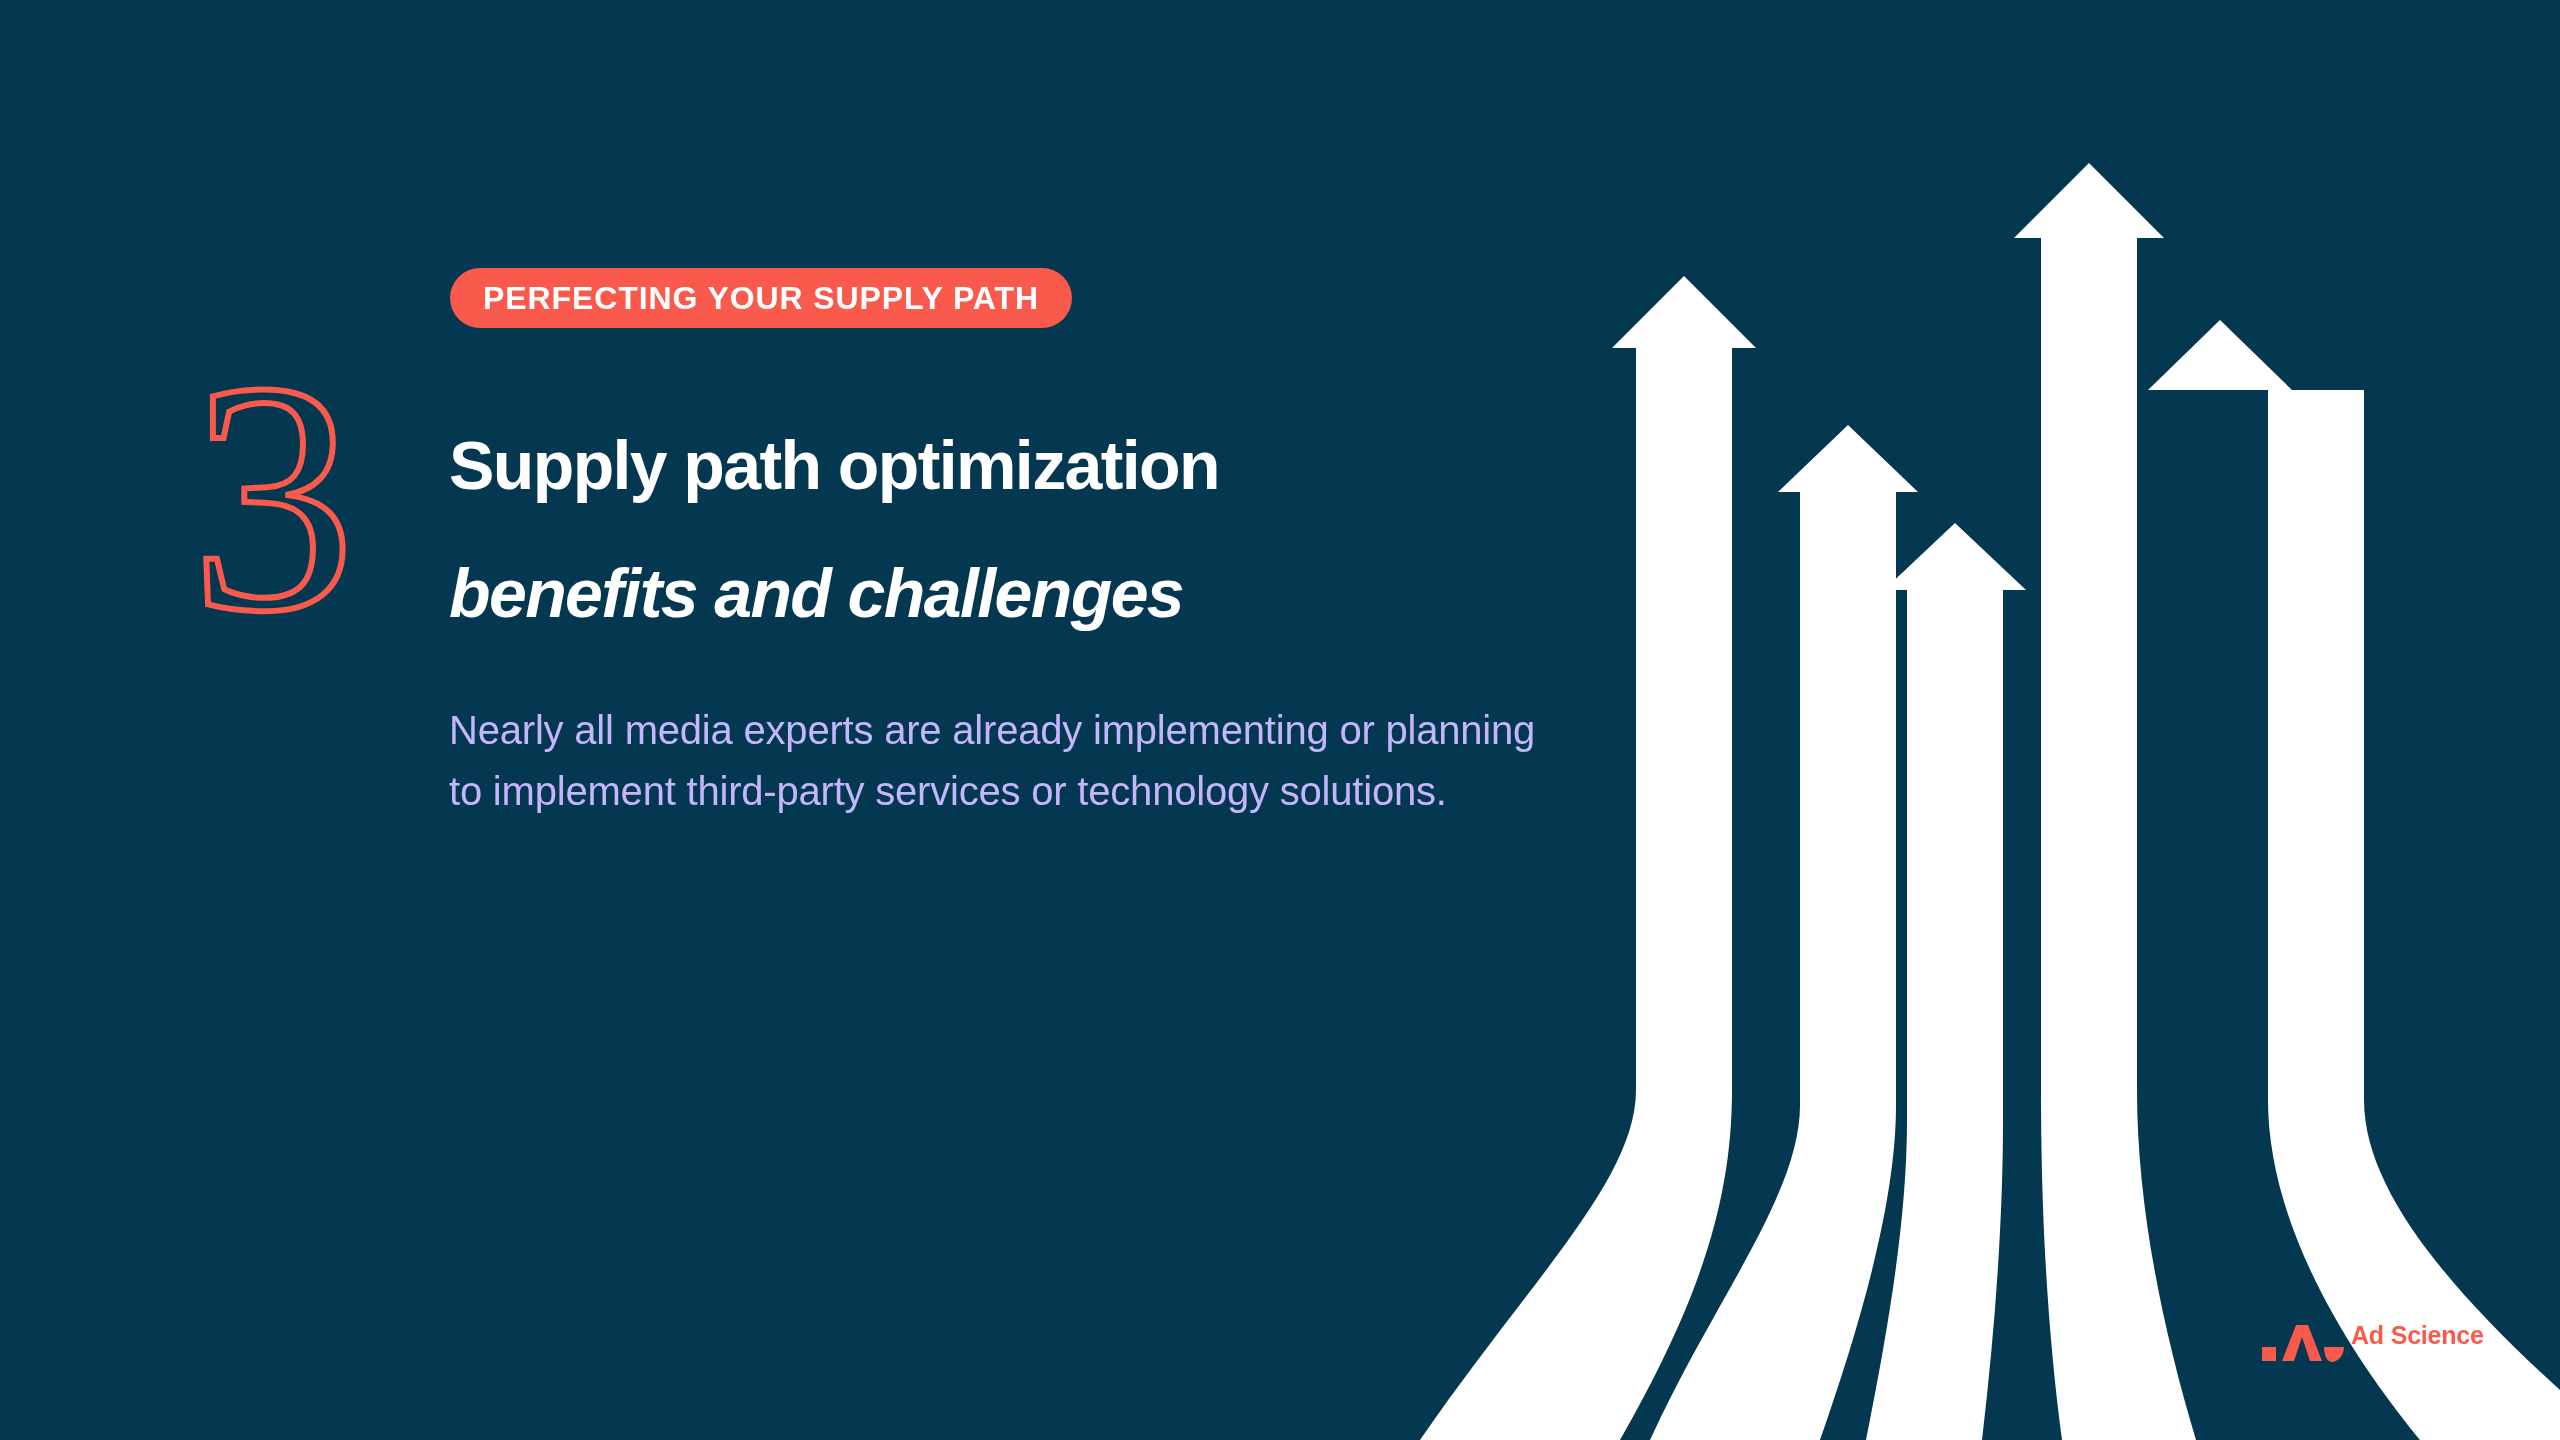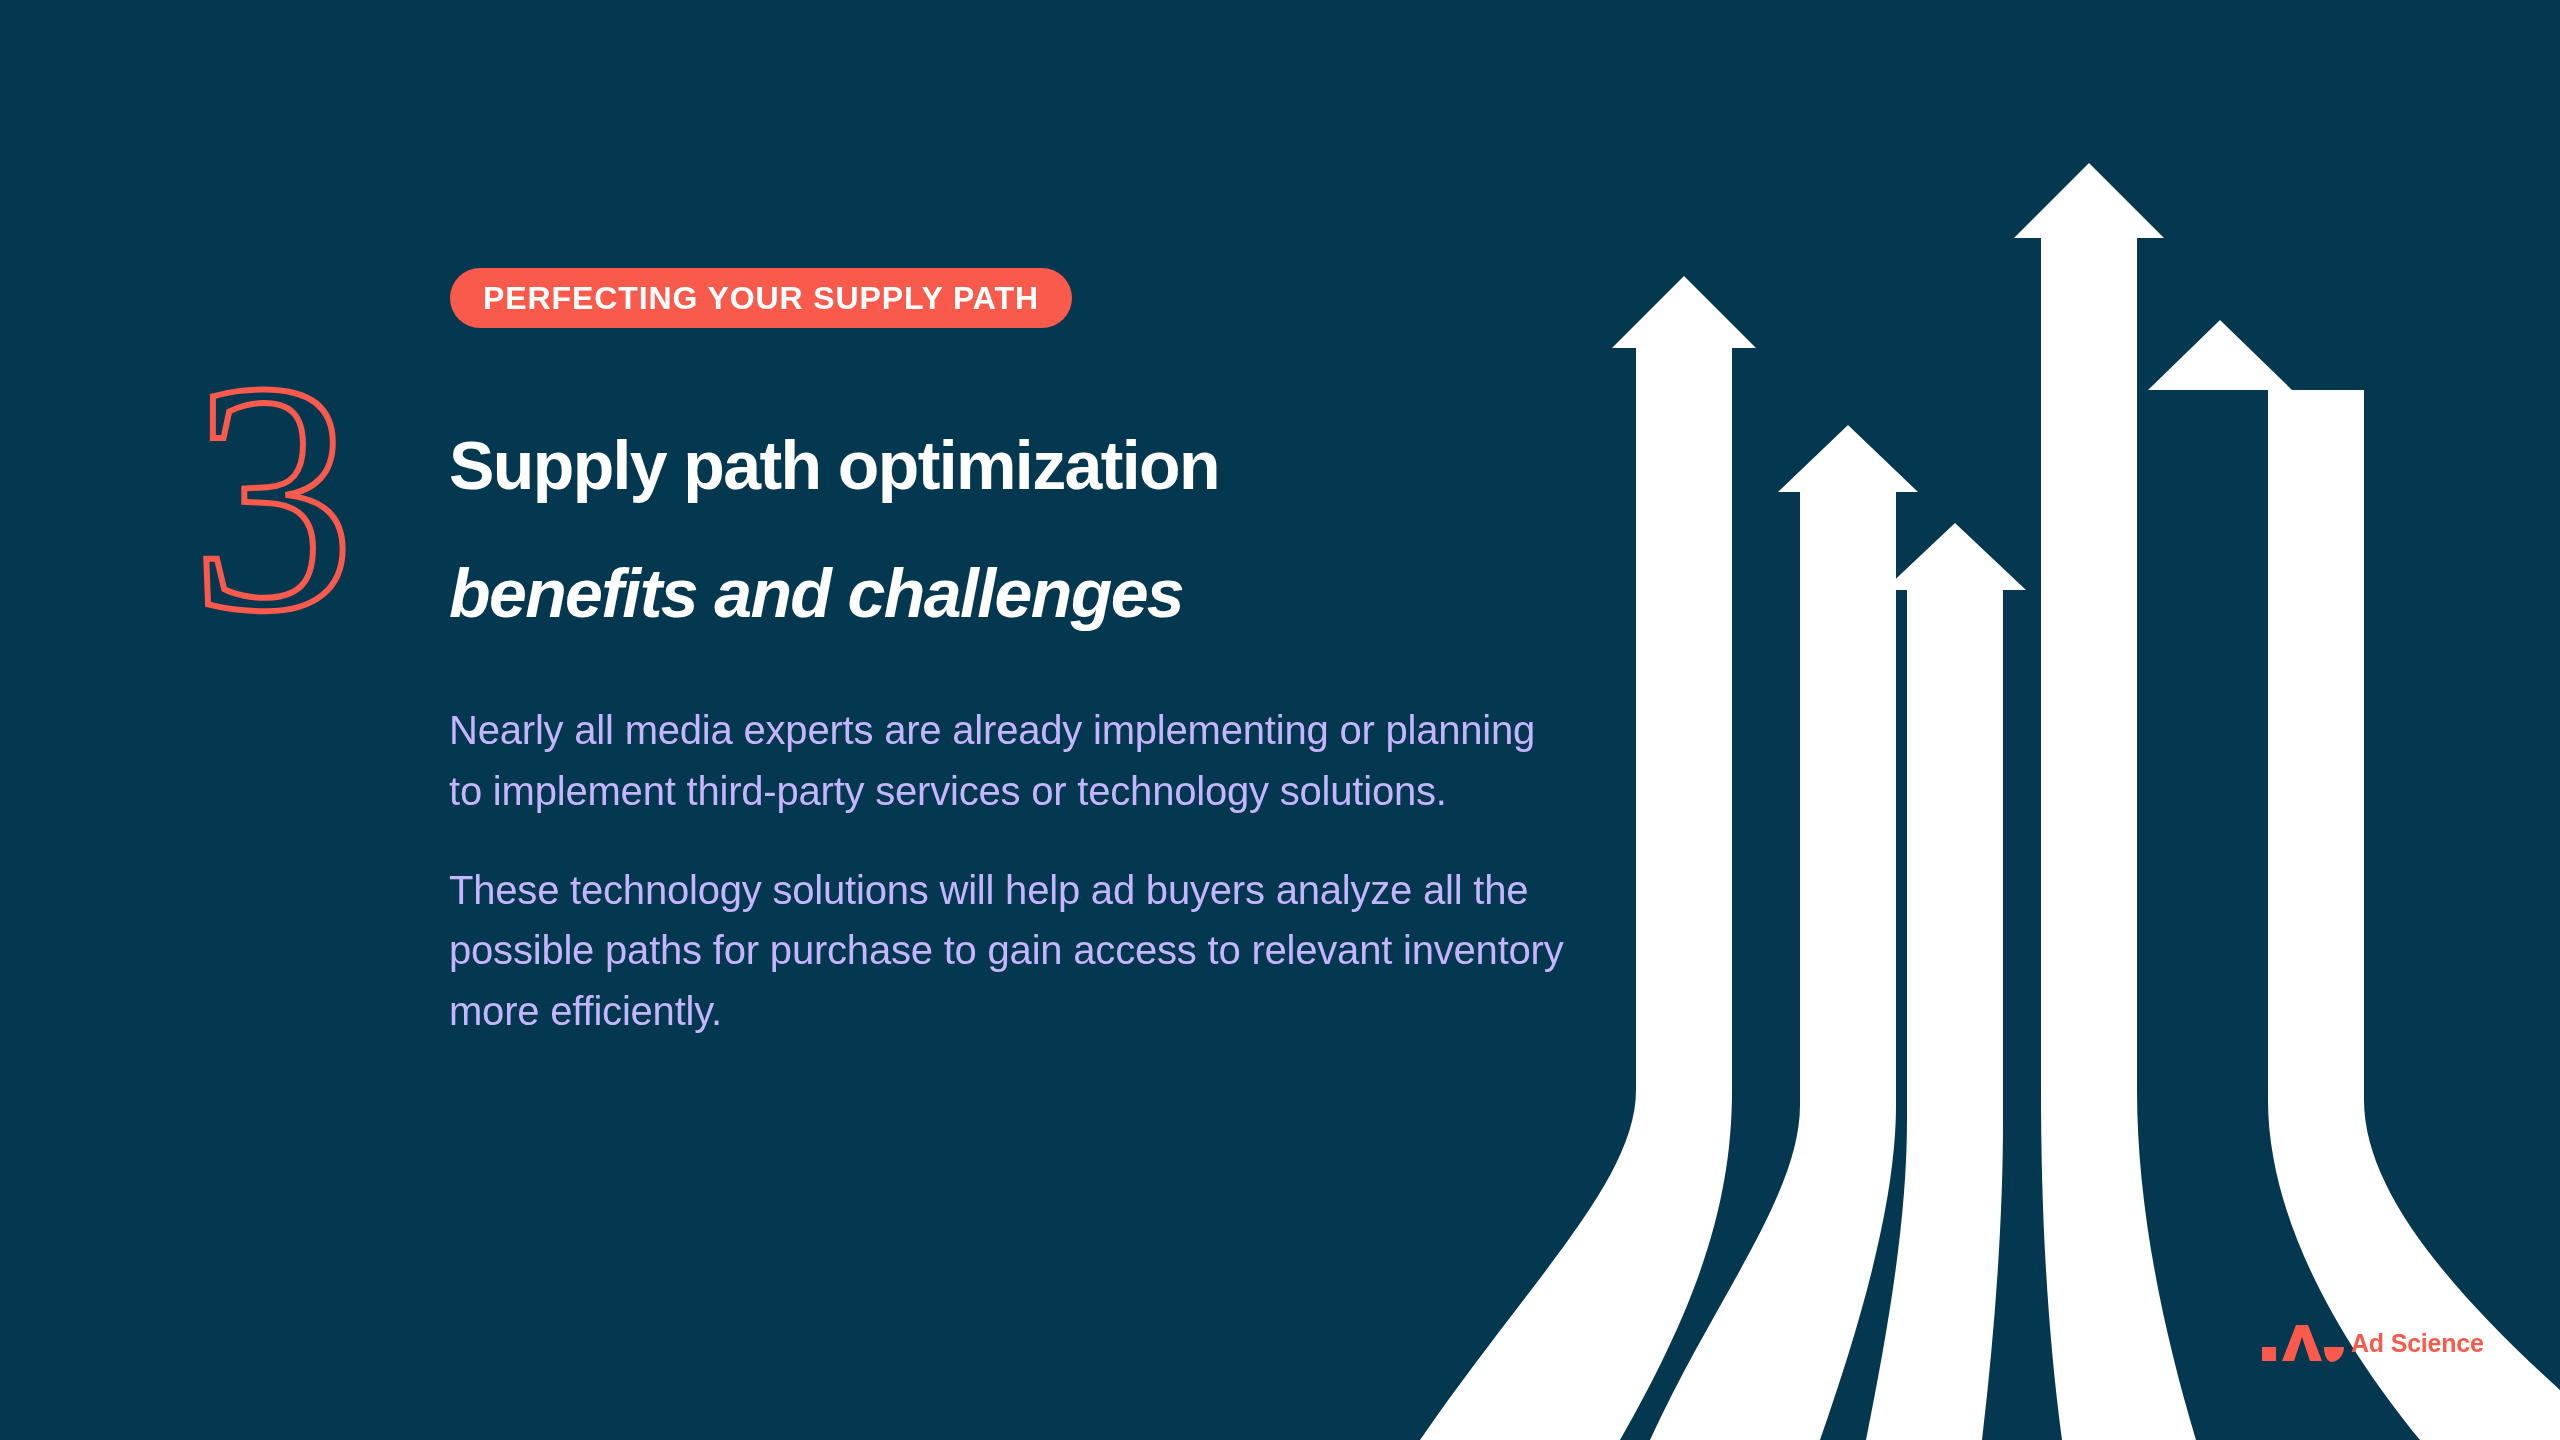--- a/index.html
+++ b/index.html
@@ -31,21 +31,20 @@
     pointer-events: none;
   }
 
   
   #logo {
     position: absolute;
     left: 2262px;
     top: 1323px;
     z-index: 4;
     display: flex;
-    align-items: center;
     height: 40px;
   }
   #logo .logo-mark {
     display: block;
   }
   #logo .logo-word {
     color: #FA5A4B;
     font-size: 25px;
     font-weight: bold;
     letter-spacing: -0.2px;
@@ -189,17 +188,16 @@
       <text x="85" y="252" text-anchor="middle" font-family="'Liberation Serif', serif" font-size="330" font-weight="300" fill="none" stroke="#FA5A4B" stroke-width="6">3</text>
     </svg>
 
     <h1 id="heading">
       <span class="line">Supply path optimization</span>
       <span class="line">benefits and challenges</span>
     </h1>
 
     <div id="body-copy">
       <p>Nearly all media experts are already implementing or planning to implement third-party services or technology solutions.</p>
-      <p>These technology solutions will help ad buyers analyze all the possible paths for purchase to gain access to relevant inventory more efficiently.</p>
     </div>
 
   </div>
 </div>
 
 </body></html>

